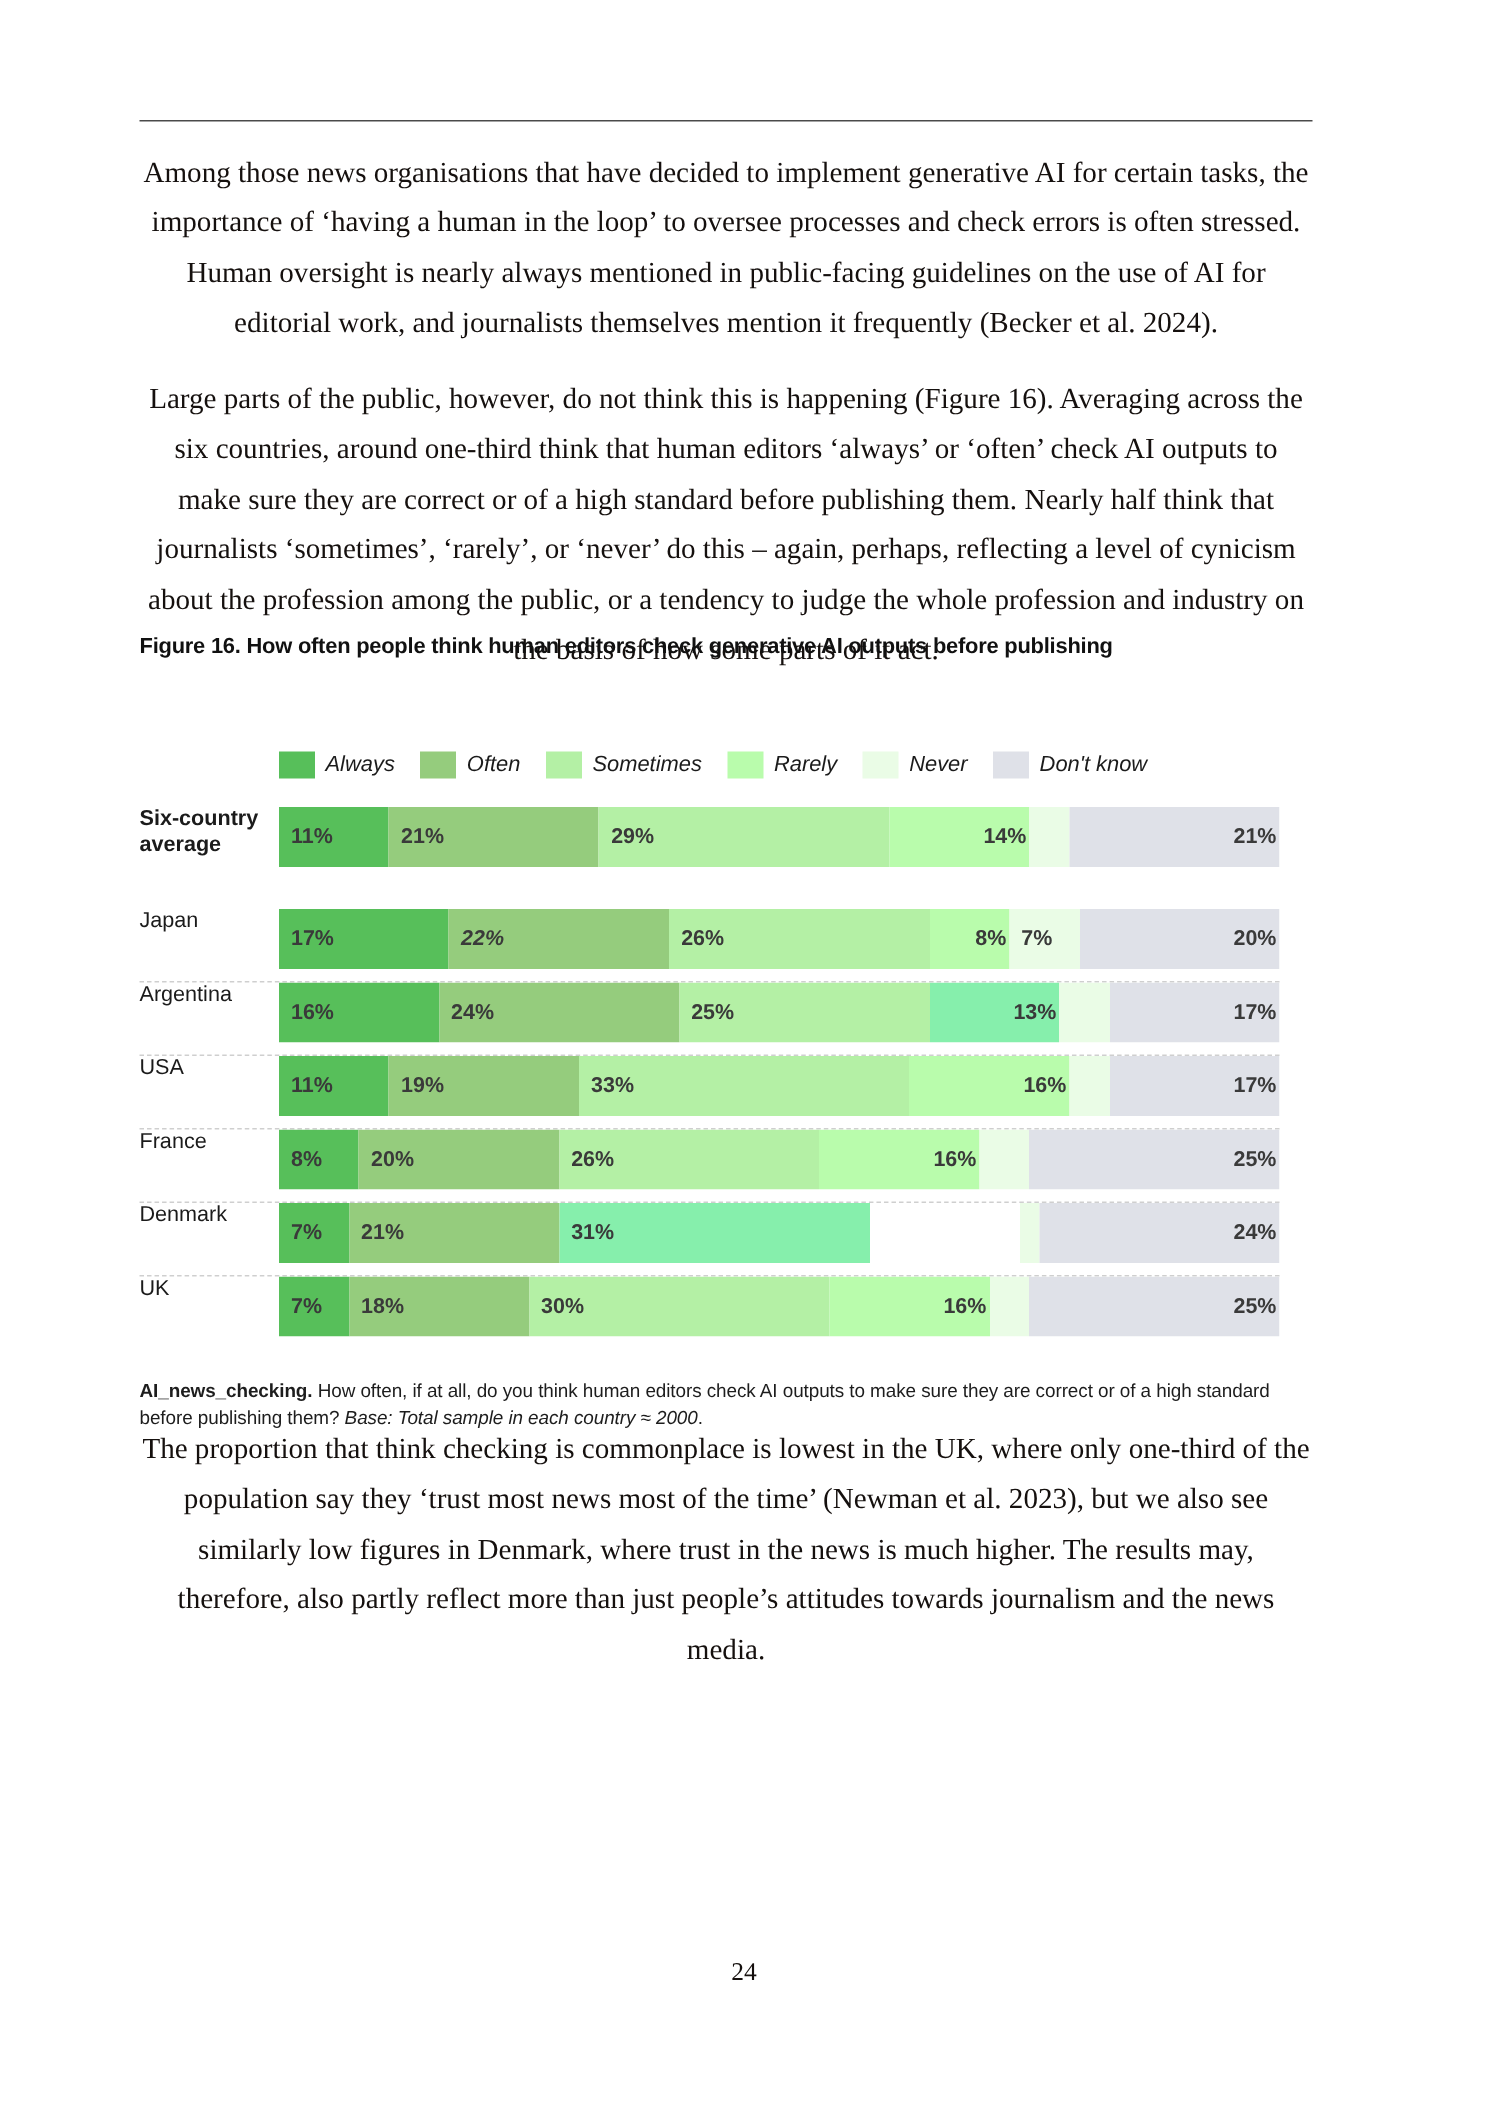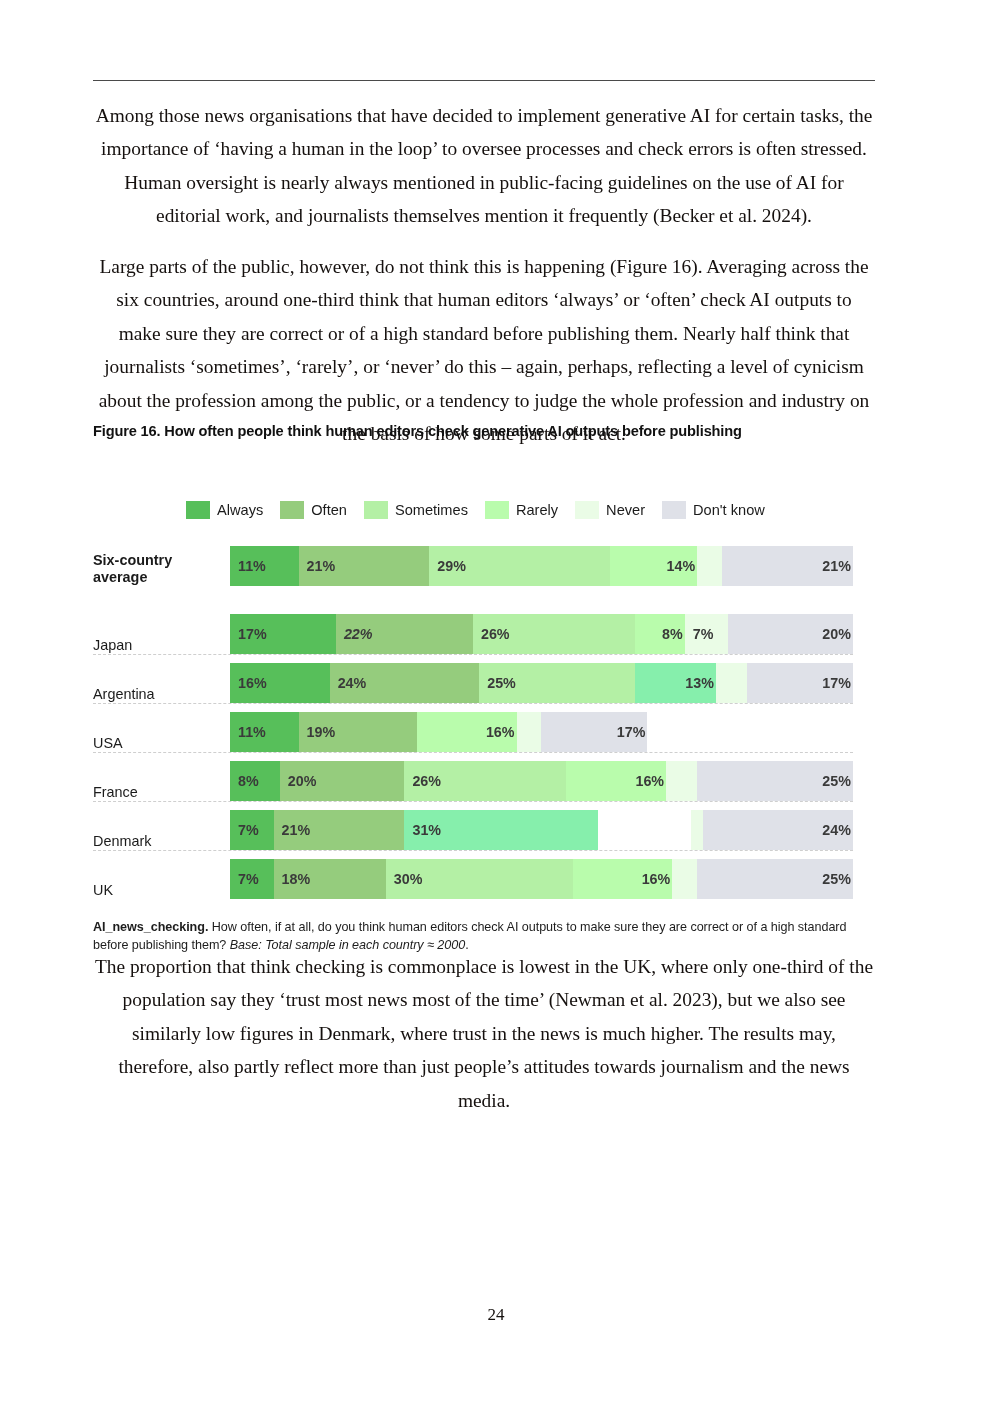--- a/index.html
+++ b/index.html
@@ -71,20 +71,21 @@
     letter-spacing: -0.1px;
   }
 
   
   .legend {
     position: absolute;
     left: 186px; top: 501px;
     display: flex;
     align-items: center;
     gap: 0px;
+    font-style: italic;
   }
   .legend-item {
     display: flex;
     align-items: center;
     margin-right: 17px;
   }
   .legend-swatch {
     width: 24px; height: 18px;
     display: inline-block;
     margin-right: 7px;
@@ -99,22 +100,21 @@
   
   .chart {
     position: absolute;
     left: 93px; top: 538px;
     width: 760px;
   }
   .row {
     position: relative;
     height: 48px;
     display: flex;
-    align-items: flex-end;
-    gap: 44px;
+    align-items: flex-start;
   }
   .row.avg { height: 48px; }
   .row-spacer { height: 20px; }
   .row-label {
     width: 93px;
     flex: 0 0 93px;
     font-family: "Liberation Sans", sans-serif;
     font-size: 14.4px;
     color: #1b1b1b;
     line-height: 17px;
@@ -247,20 +247,21 @@
           <div class="seg no-lab" style="width: 5%; background: rgb(234, 252, 230);"></div>
           <div class="seg right-lab" style="width: 17%; background: rgb(223, 225, 232);">17%</div>
         </div>
       </div>
       <div class="divider"></div>
       <div class="row">
         <div class="row-label">USA</div>
         <div class="bar">
           <div class="seg left-lab" style="width: 11%; background: rgb(87, 191, 90);">11%</div>
           <div class="seg left-lab" style="width: 19%; background: rgb(149, 204, 125);">19%</div>
+          <div class="seg left-lab" style="width: 33%; background: rgb(180, 240, 165);">33%</div>
           <div class="seg right-lab" style="width: 16%; background: rgb(185, 252, 172);">16%</div>
           <div class="seg no-lab" style="width: 4%; background: rgb(234, 252, 230);"></div>
           <div class="seg right-lab" style="width: 17%; background: rgb(223, 225, 232);">17%</div>
         </div>
       </div>
       <div class="divider"></div>
       <div class="row">
         <div class="row-label">France</div>
         <div class="bar">
           <div class="seg left-lab" style="width: 8%; background: rgb(87, 191, 90);">8%</div>

